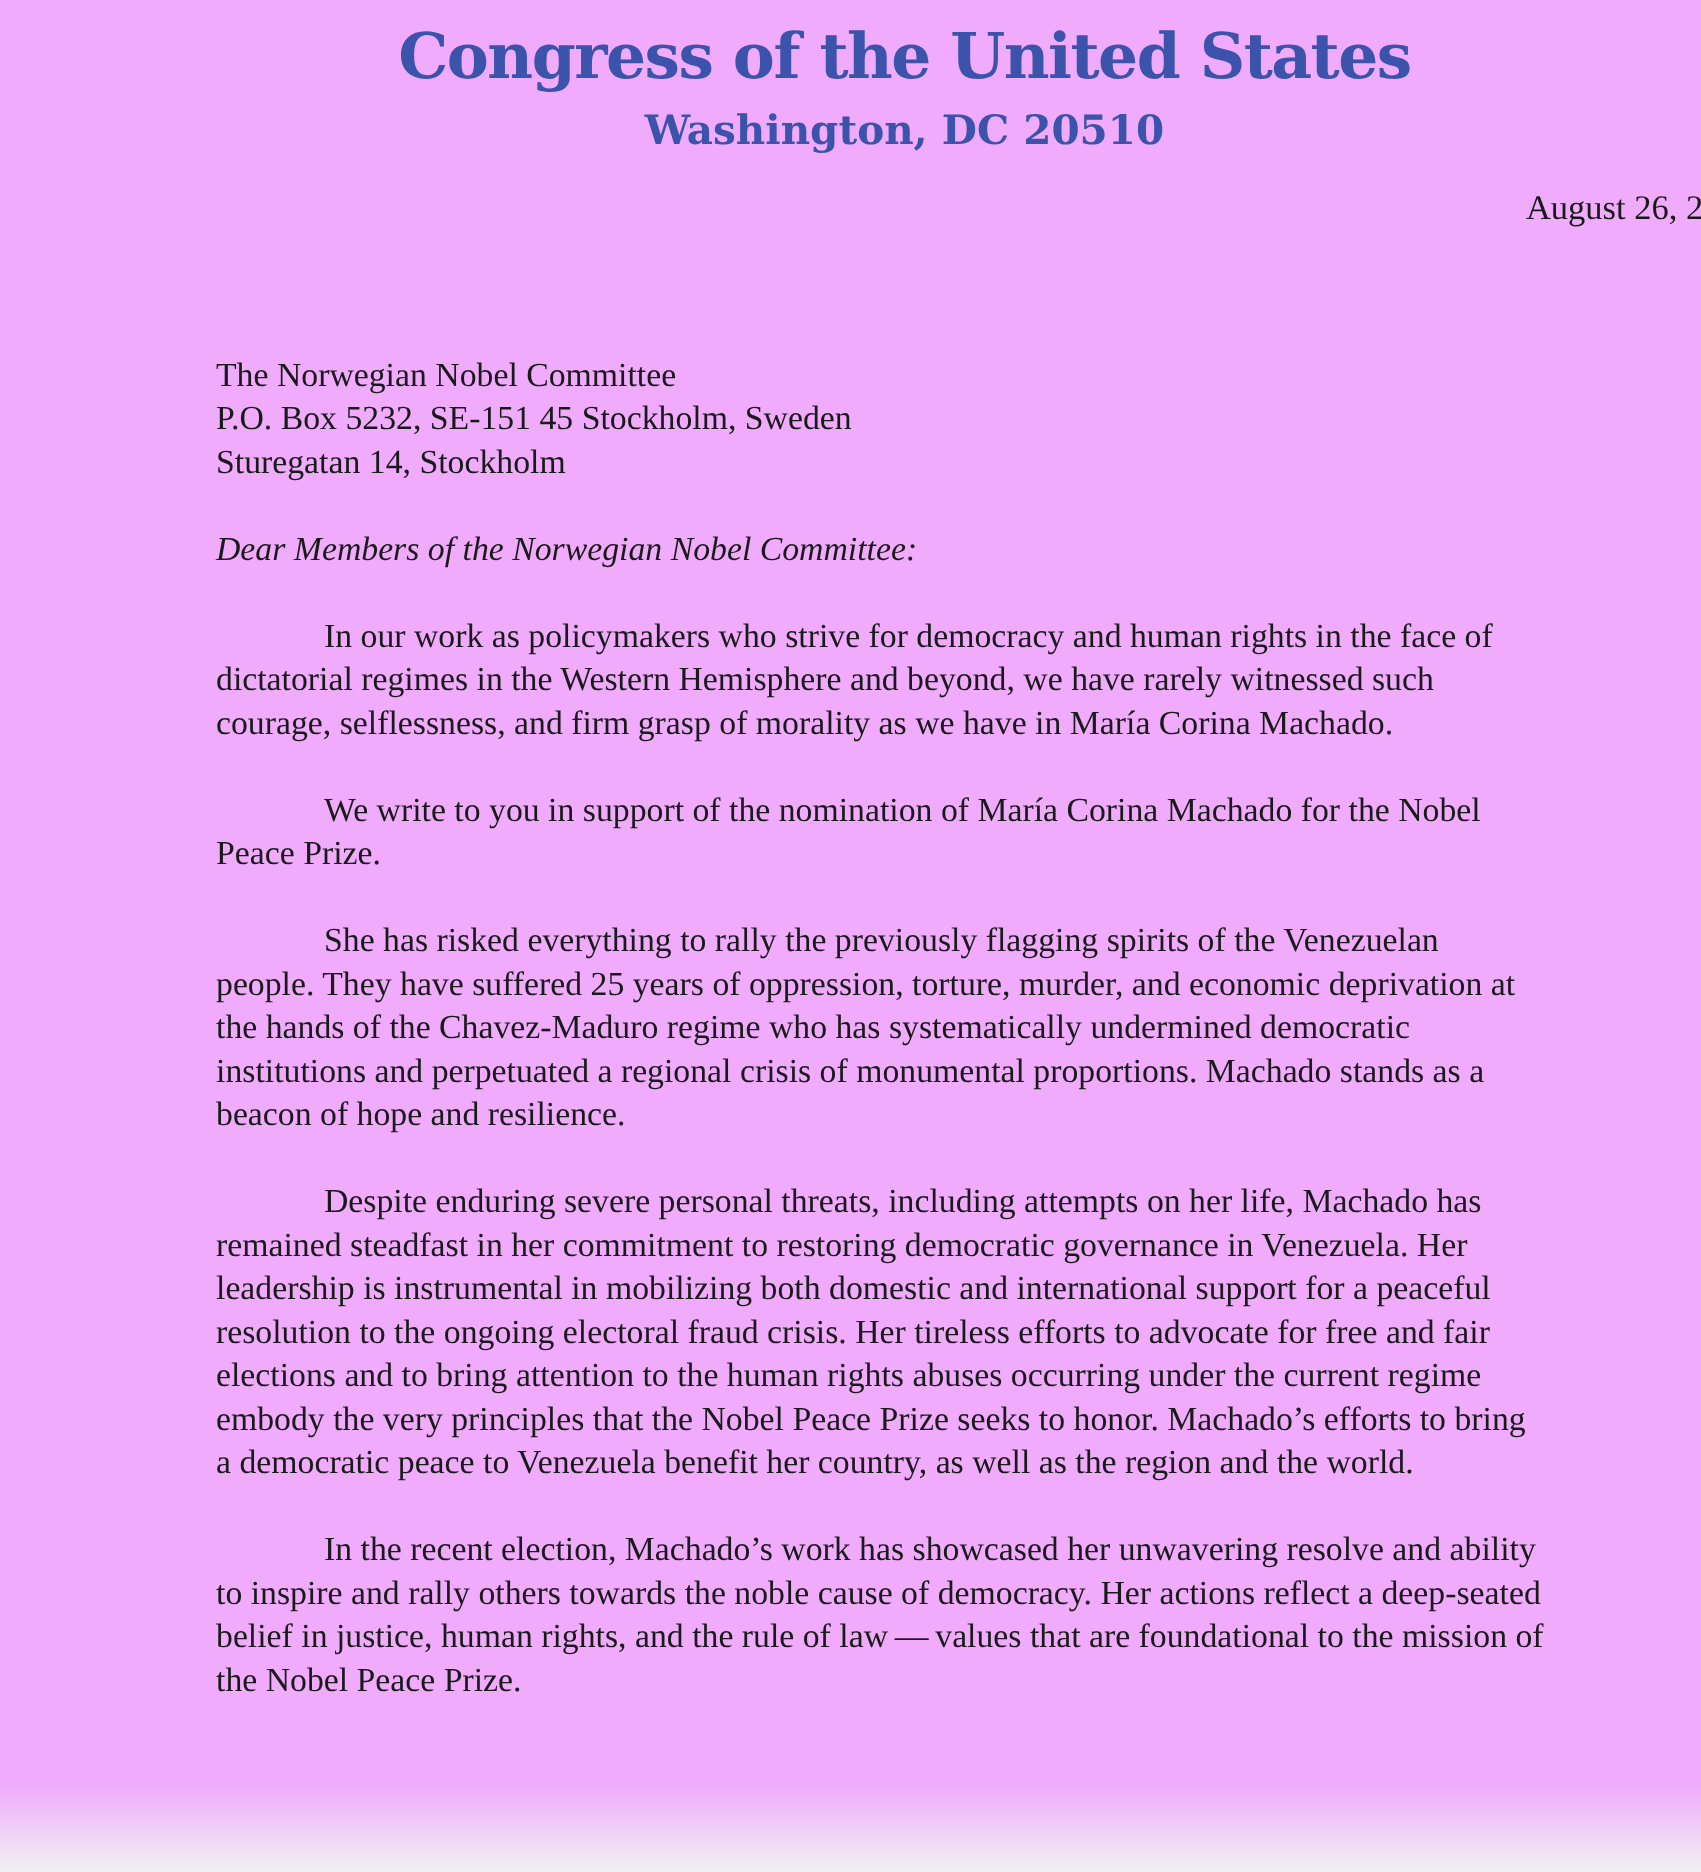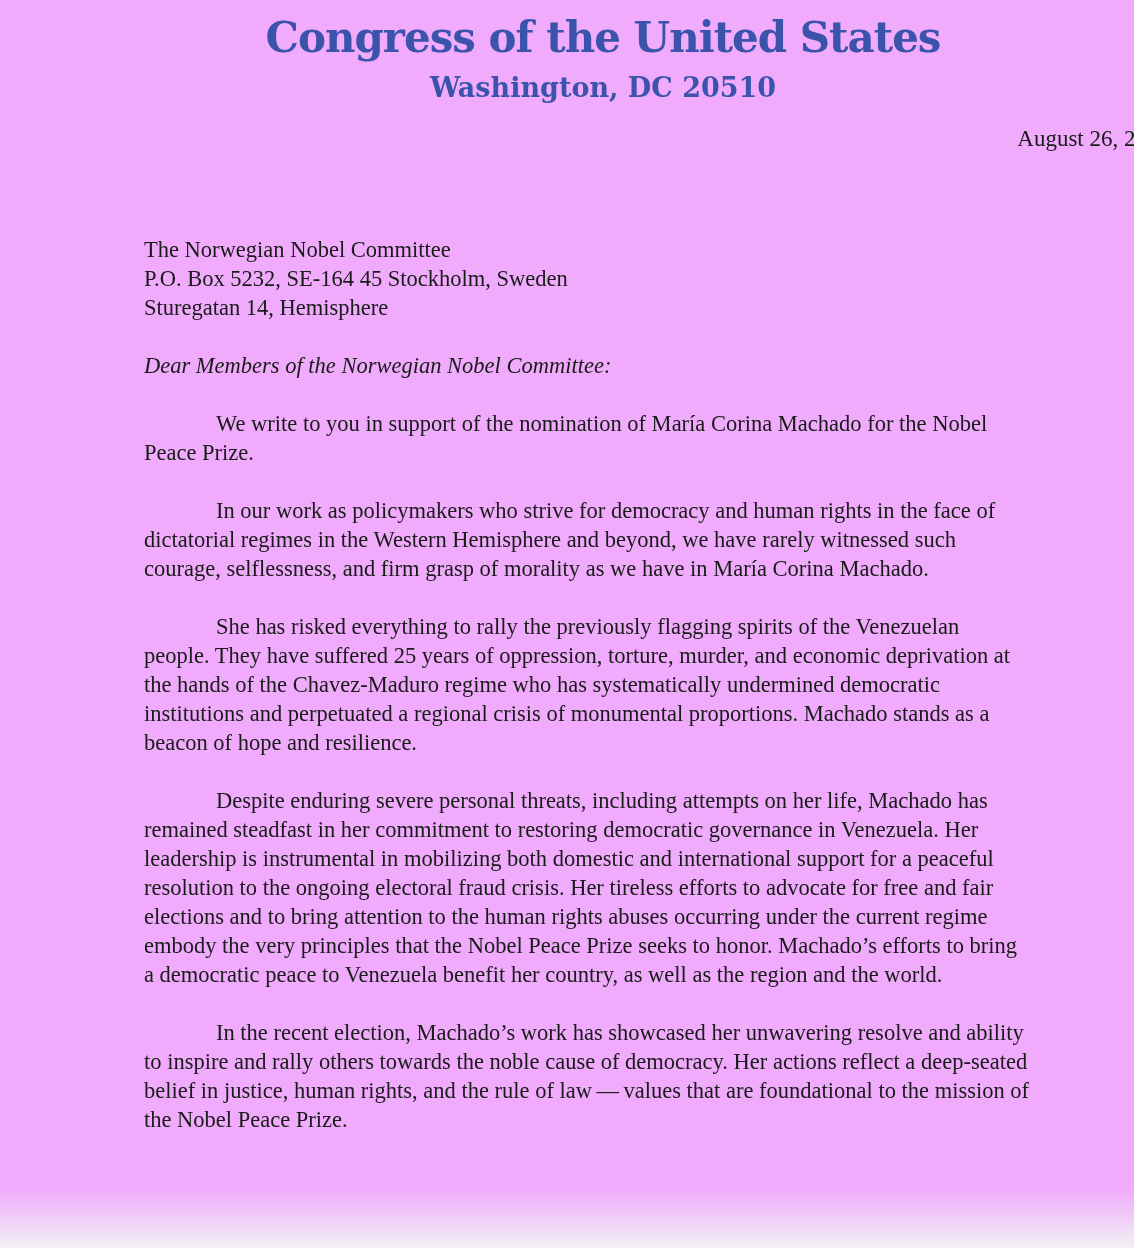--- a/index.html
+++ b/index.html
@@ -86,29 +86,29 @@
     <div class="letterhead-title">Congress of the United States</div>
     <div class="letterhead-subtitle">Washington, DC 20510</div>
   </div>
 
   <div class="date-line">August 26, 2024</div>
 
   <div class="letter-body">
 
     <div class="recipient">
       <span class="recipient-line">The Norwegian Nobel Committee</span>
-      <span class="recipient-line">P.O. Box 5232, SE-164 45 Stockholm, Sweden</span>
-      <span class="recipient-line">Sturegatan 14, Hemisphere</span>
+      <span class="recipient-line">P.O. Box 5232, SE-151 45 Stockholm, Sweden</span>
+      <span class="recipient-line">Sturegatan 14, Stockholm</span>
     </div>
 
     <div class="salutation">Dear Members of the Norwegian Nobel Committee:</div>
 
+    <p>In our work as policymakers who strive for democracy and human rights in the face of dictatorial regimes in the Western Hemisphere and beyond, we have rarely witnessed such courage, selflessness, and firm grasp of morality as we have in María Corina Machado.</p>
+
     <p>We write to you in support of the nomination of María Corina Machado for the Nobel Peace Prize.</p>
-
-    <p>In our work as policymakers who strive for democracy and human rights in the face of dictatorial regimes in the Western Hemisphere and beyond, we have rarely witnessed such courage, selflessness, and firm grasp of morality as we have in María Corina Machado.</p>
 
     <p>She has risked everything to rally the previously flagging spirits of the Venezuelan people. They have suffered 25 years of oppression, torture, murder, and economic deprivation at the hands of the Chavez-Maduro regime who has systematically undermined democratic institutions and perpetuated a regional crisis of monumental proportions. Machado stands as a beacon of hope and resilience.</p>
 
     <p>Despite enduring severe personal threats, including attempts on her life, Machado has remained steadfast in her commitment to restoring democratic governance in Venezuela. Her leadership is instrumental in mobilizing both domestic and international support for a peaceful resolution to the ongoing electoral fraud crisis. Her tireless efforts to advocate for free and fair elections and to bring attention to the human rights abuses occurring under the current regime embody the very principles that the Nobel Peace Prize seeks to honor. Machado’s efforts to bring a democratic peace to Venezuela benefit her country, as well as the region and the world.</p>
 
     <p>In the recent election, Machado’s work has showcased her unwavering resolve and ability to inspire and rally others towards the noble cause of democracy. Her actions reflect a deep-seated belief in justice, human rights, and the rule of law — values that are foundational to the mission of the Nobel Peace Prize.</p>
 
   </div>
 
 </div>

